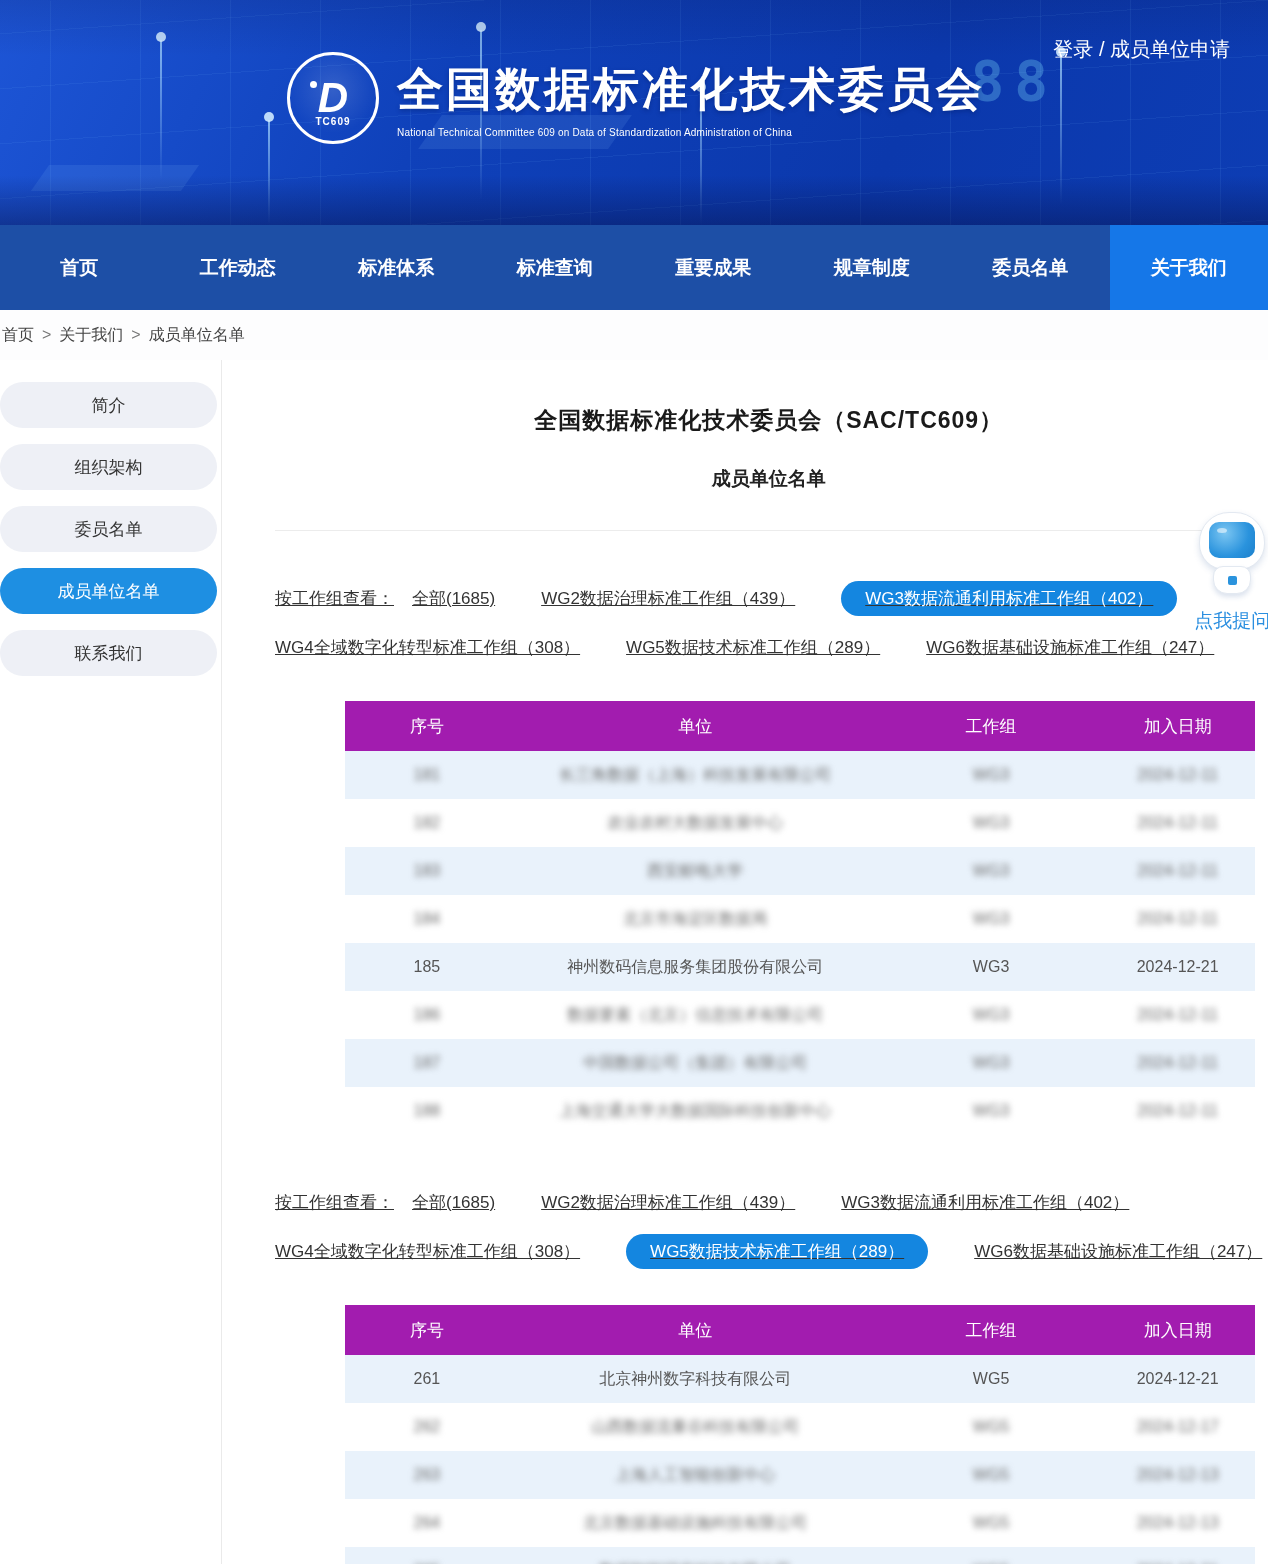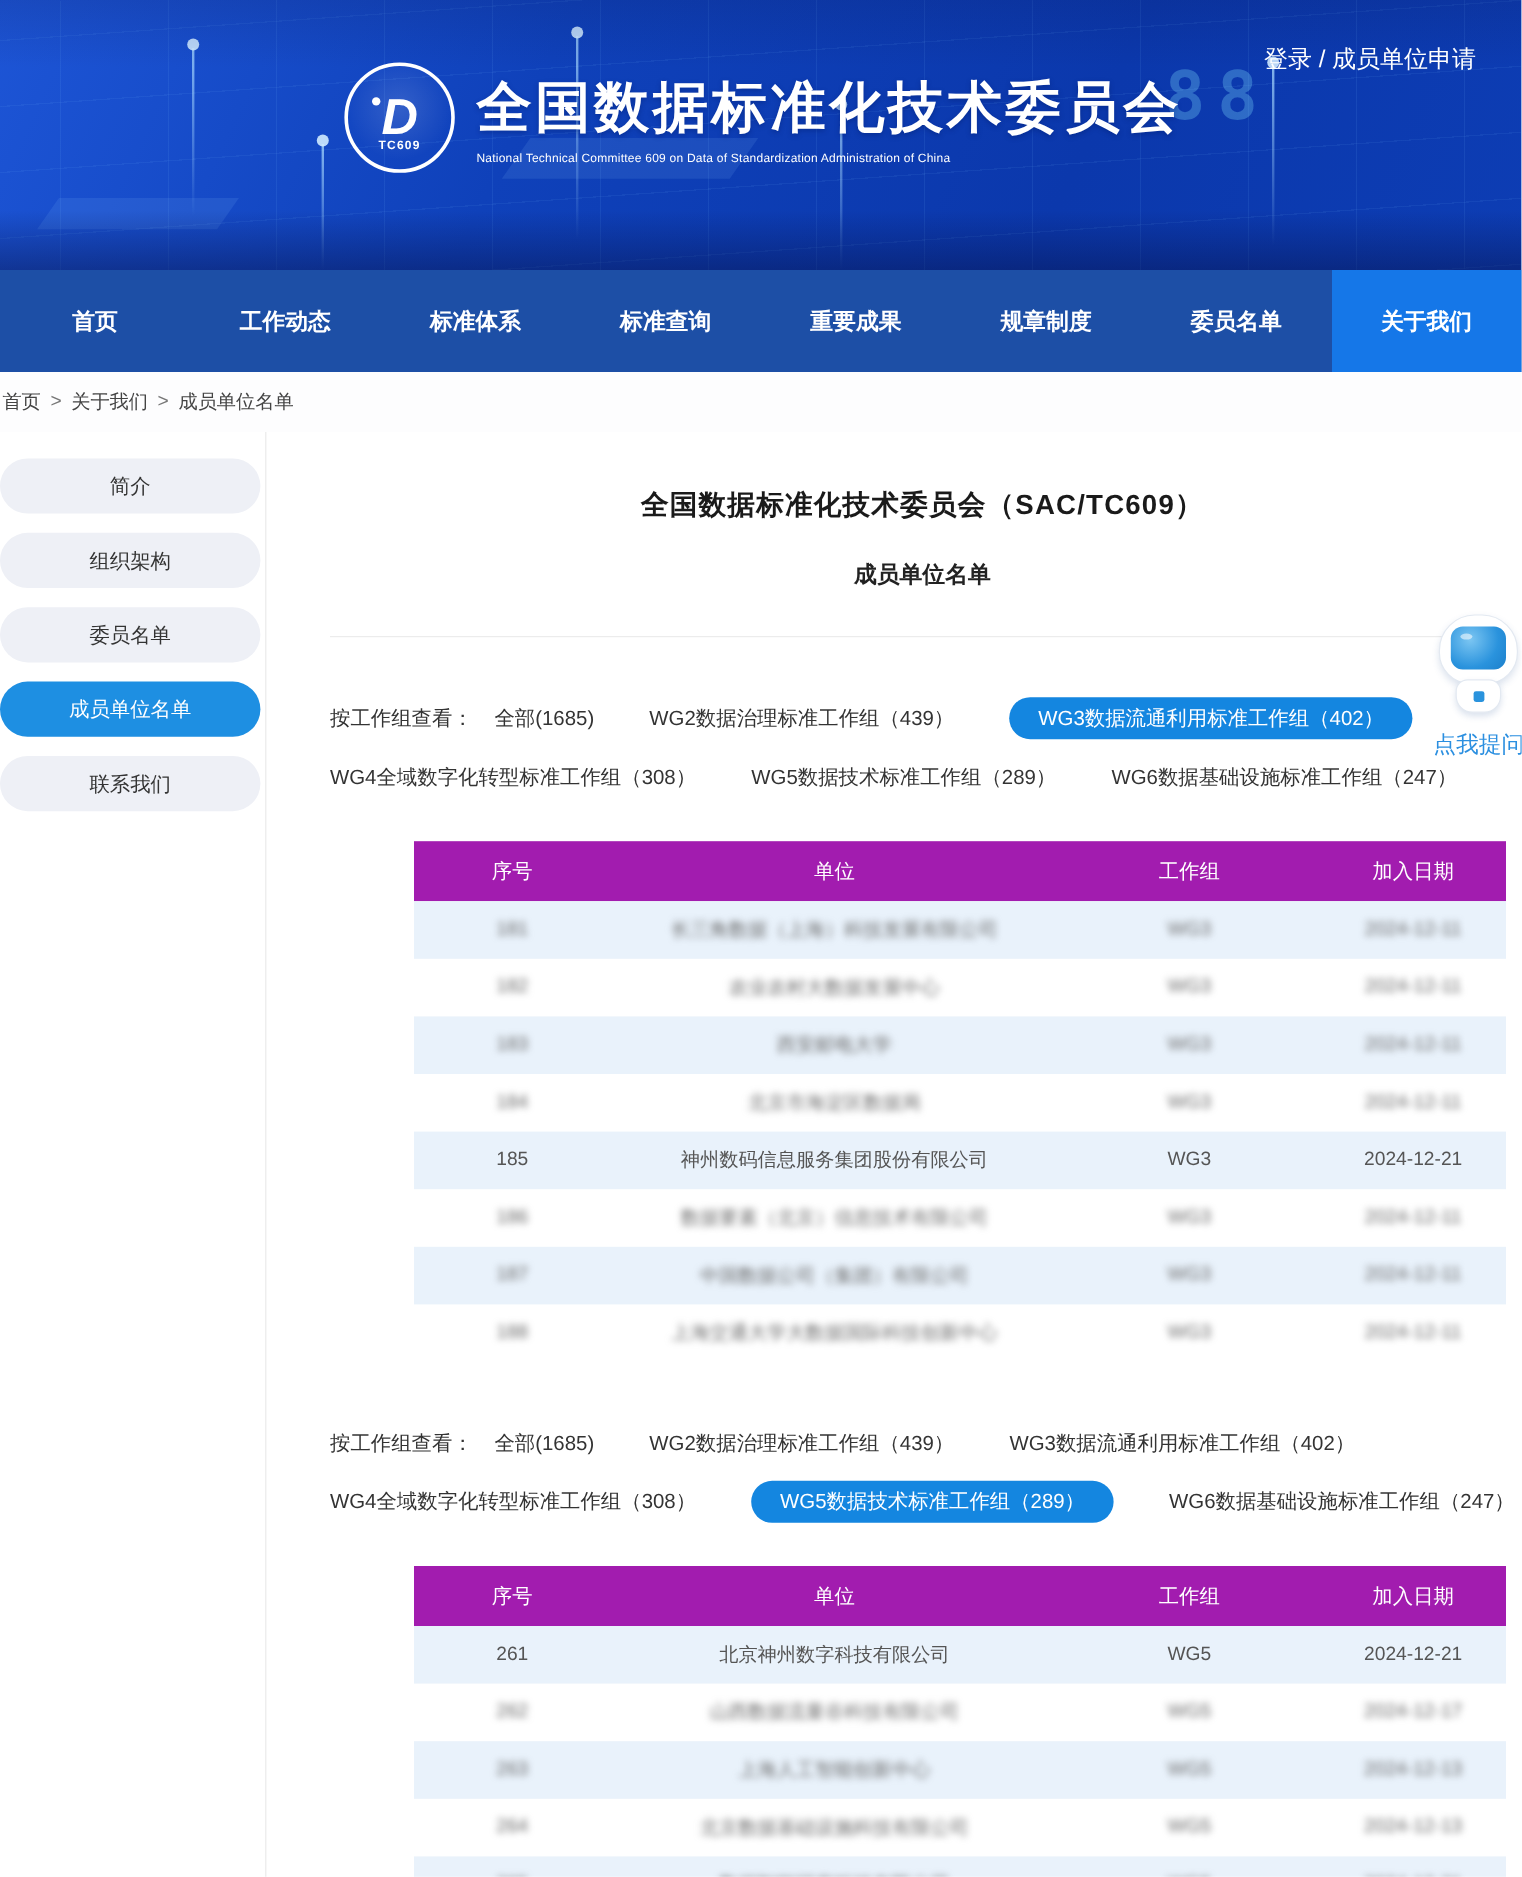--- a/index.html
+++ b/index.html
@@ -81,21 +81,21 @@
   }
   .robot-screen::after { content:""; position:absolute; left:8px; top:6px; width:10px; height:5px; border-radius:50%; background:rgba(255,255,255,.55); }
   .robot-body {
     width:38px; height:28px; margin:-4px auto 0; background:#fff; border:1px solid #e3e9f1;
     border-radius:10px 10px 14px 14px; position:relative; box-shadow:0 3px 5px rgba(60,100,160,.18);
   }
   .robot-body::after { content:""; position:absolute; left:14px; top:9px; width:9px; height:9px; border-radius:2px; background:#2a93dd; }
   .robot-label { margin-top:14px; font-size:19px; color:#2b8fe0; }
   
   .filter-block { margin-top:50px; }
-  .filter-row { display:flex; align-items:center; flex-wrap:nowrap; margin-bottom:14px; }
+  .filter-row { display:flex; align-items:center; flex-wrap:nowrap; margin-bottom:14px;text-decoration:underline; }
   .filter-row.second { margin-bottom:0; }
   .filter-label { font-size:17px; color:#333; margin-right:18px; white-space:nowrap; }
   .filter-item { font-size:17px; color:#333; margin-right:46px; white-space:nowrap; cursor:pointer; padding:6px 0; }
   .filter-item.pill-active { background:#1486e0; color:#fff; border-radius:18px; padding:6px 24px; }
   
   .member-table { margin:36px 0 0 70px; width:910px; font-size:16px; }
   .trow { display:flex; align-items:center; }
   .thead { background:#a21caf; color:#fff; height:50px; font-size:17px; }
   .tbody-row { height:48px; color:#555; }
   .tbody-row.light { background:#e9f2fb; }

